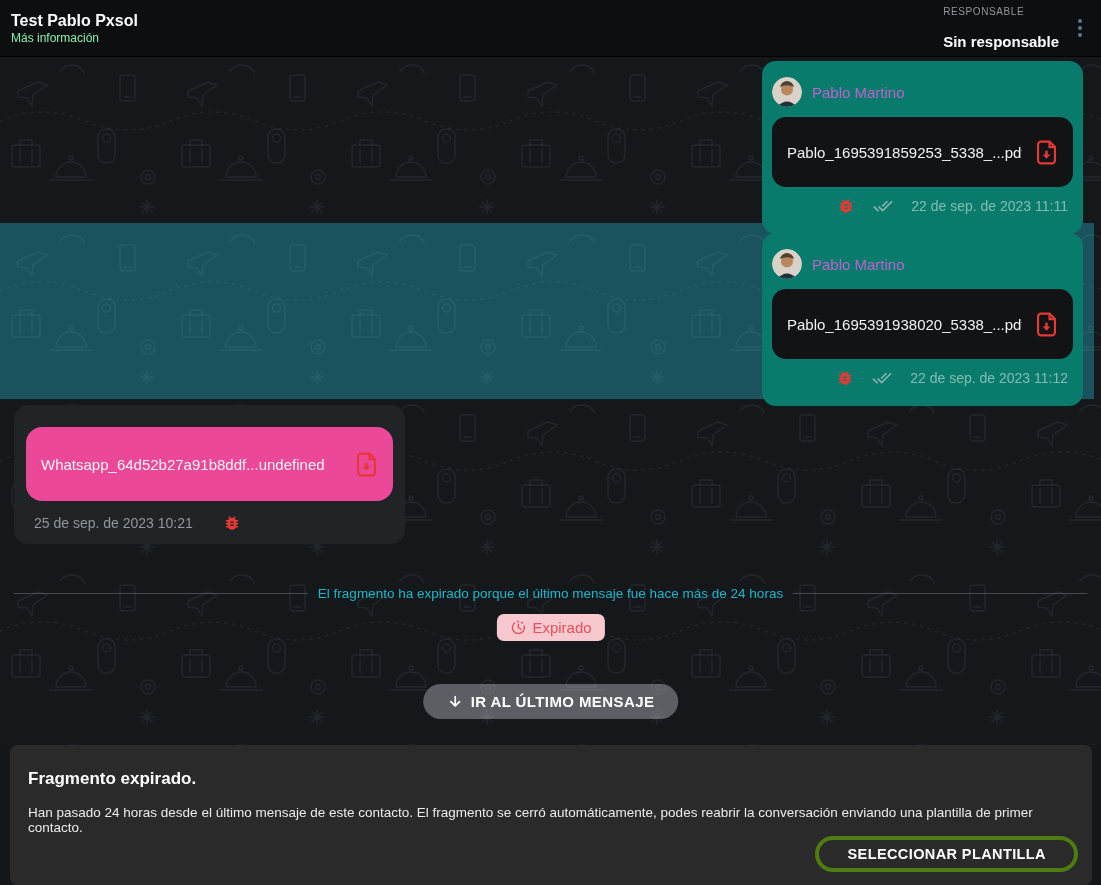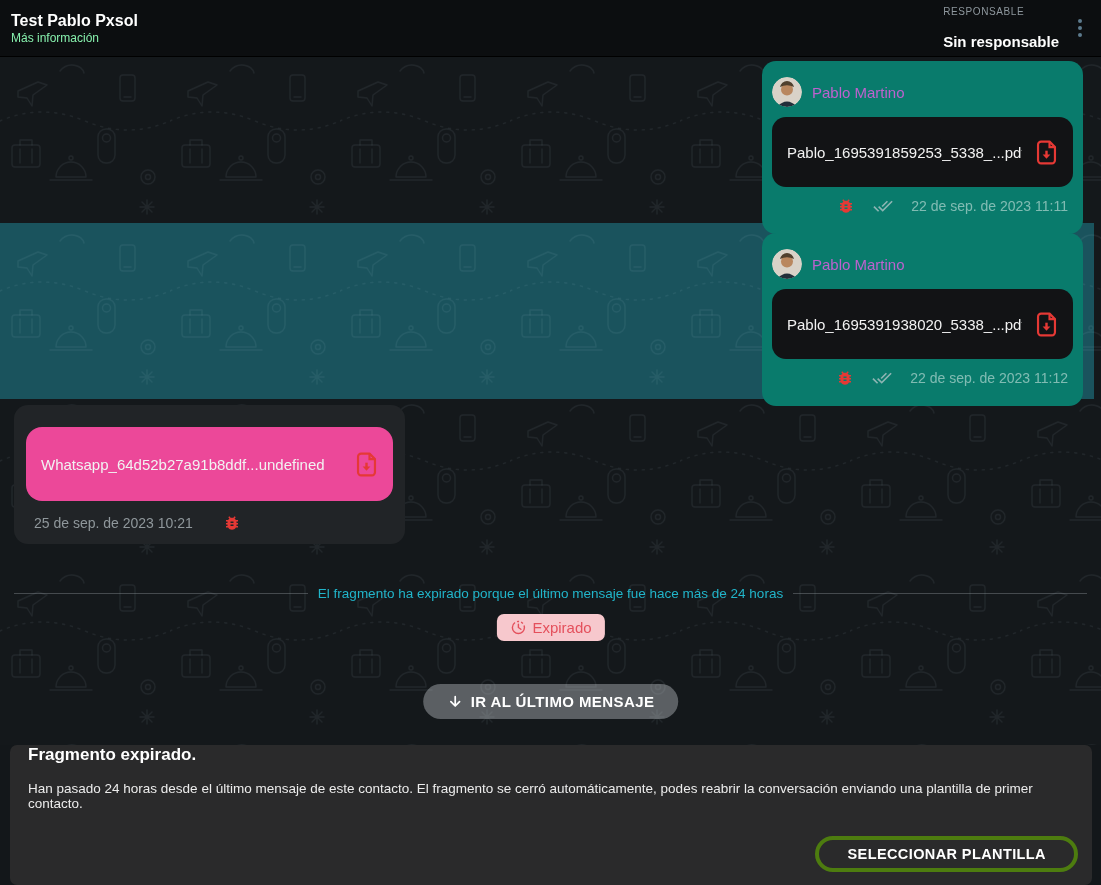--- a/index.html
+++ b/index.html
@@ -59,21 +59,21 @@
            background:#f7c8cd; border-radius:7px; padding:5px 13px; display:flex; align-items:center; gap:6px; }
   .badge-text { color:#e4505c; font-size:15px; }
 
   .pill-btn { position:absolute; top:621px; left:50%; transform:translateX(-50%);
               height:35px; border-radius:18px; background:rgba(190,196,200,.42);
               display:flex; align-items:center; gap:8px; padding:0 24px; cursor:pointer; border:none;margin-top:6px; }
   .pill-btn span { color:#fff; font-size:15px; font-weight:bold; letter-spacing:.4px; white-space:nowrap; }
 
   
   .panel { position:absolute; top:745px; left:10px; right:9px; height:140px; background:#2a2a2b;
-           border-radius:7px; padding:0 18px; }
+           border-radius:7px; padding:24px 18px; }
   .panel-title { color:#fff; font-size:17px; font-weight:bold; }
   .panel-body { margin-top:16px; color:#ececec; font-size:13.5px; }
   .outline-btn { position:absolute; right:14px; bottom:13px; height:36px; border-radius:18px;
                  background:transparent; border:4px solid #4d7c0f; color:#fff; font-weight:bold;
                  font-size:14.5px; letter-spacing:.4px; padding:0 28px; cursor:pointer;
                  font-family:"Liberation Sans", sans-serif; }
 </style>
 </head>
 <body>
 

